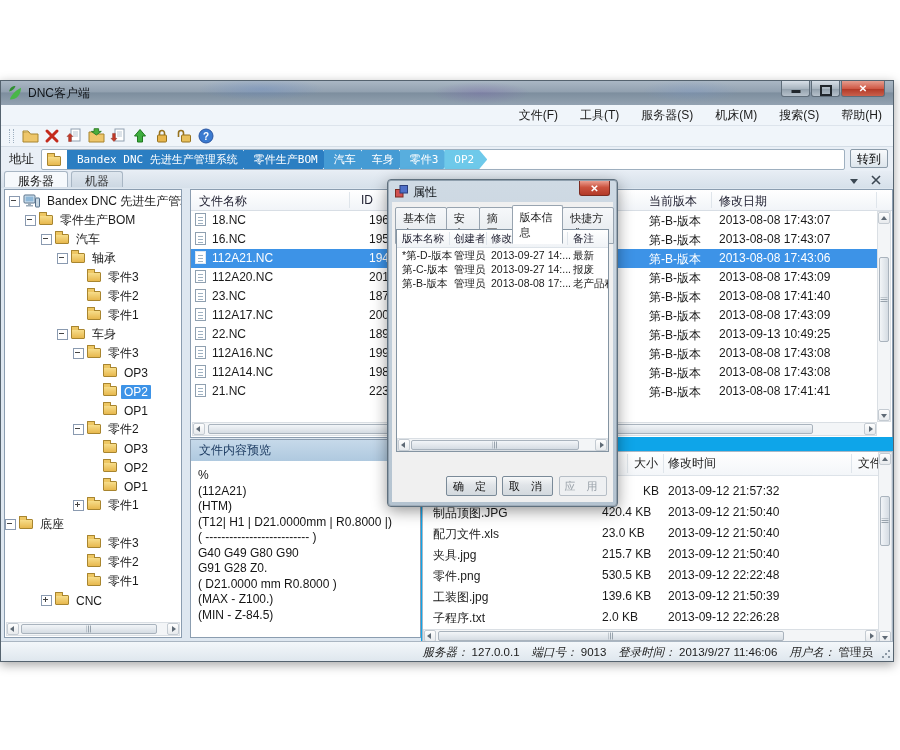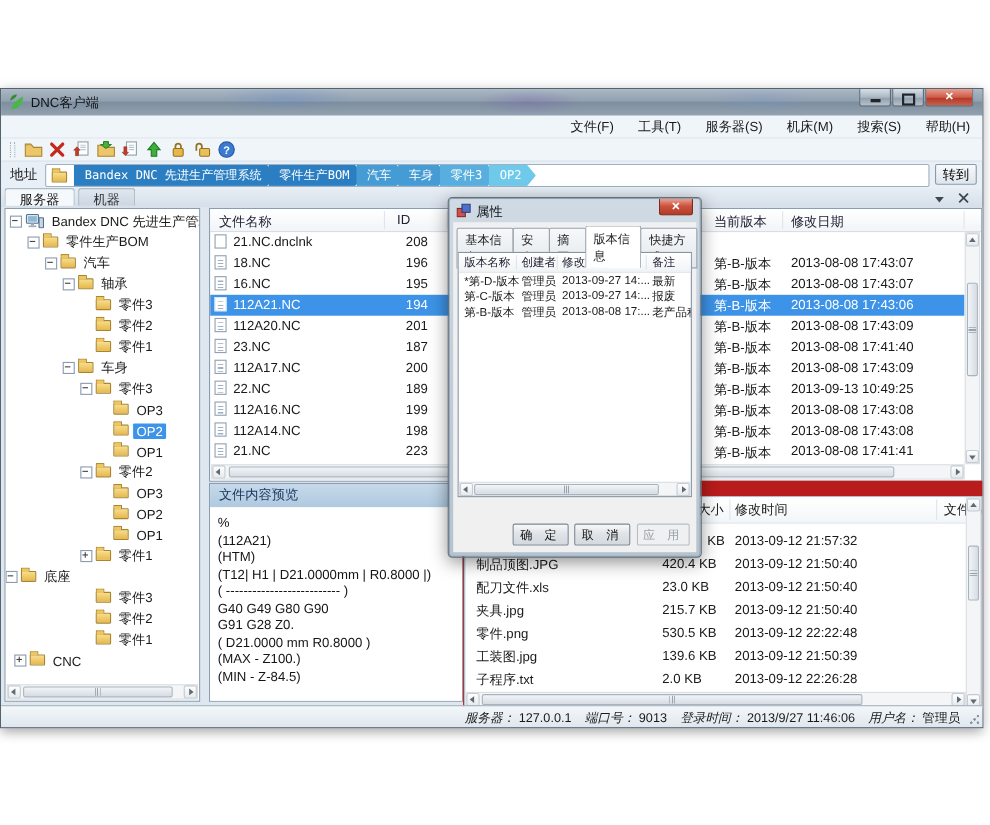--- a/index.html
+++ b/index.html
@@ -97,21 +97,21 @@
   .doc.lines::after{content:"";position:absolute;left:2px;top:3px;width:5px;height:7px;
         background:repeating-linear-gradient(180deg,#9fb2c2 0 1px,transparent 1px 3px);}
   .lv-row.sel .doc{border-color:#dde8f2;}
   
   .preview{left:189px;top:251px;width:231px;height:199px;}
   .prev-header{position:absolute;left:0;top:0;right:0;height:21px;background:linear-gradient(180deg,#c6d9ea,#afc9df);
                border-bottom:1px solid #93afc6;color:#17365d;font-size:12px;line-height:21px;padding-left:8px;}
   .prev-body{position:absolute;left:0;top:21px;right:0;bottom:0;background:#fff;
              padding:7px 0 0 7px;font-size:12px;line-height:15.5px;color:#151515;overflow:hidden;}
   
-  .attach{position:absolute;left:420px;top:249px;width:472px;height:206px;background:#b91c1c;}
+  .attach{position:absolute;left:420px;top:249px;width:472px;height:206px;background:#0ea5e9;}
   .at-list{position:absolute;left:1px;top:14px;right:0;bottom:0;background:#fff;border:1px solid #aab8c6;border-bottom:none;box-sizing:border-box;overflow:hidden;}
   .at-header{position:absolute;left:0;top:0;right:0;height:23px;background:linear-gradient(180deg,#ffffff,#f3f6f9);
              border-bottom:1px solid #dde3e9;}
   .at-rows{position:absolute;left:0;top:29px;right:14px;bottom:14px;overflow:hidden;}
   .at-row{position:relative;height:21px;}
   .ac{position:absolute;top:3px;white-space:nowrap;font-size:12px;}
   .a-name{left:10px;}
   .a-size{left:179px;}
   .a-time{left:245px;}
   .at-row.partial .a-size{padding-left:41px;}
@@ -139,21 +139,21 @@
   .statusbar{position:absolute;left:0;bottom:0;width:100%;height:19px;
              background:linear-gradient(180deg,#f3f7fa,#dfe7ee);border-top:1px solid #aab6c2;}
   .status-text{position:absolute;right:20px;top:3px;font-size:11.5px;color:#1a1a1a;white-space:nowrap;}
   .status-text b{font-weight:normal;margin-left:12px;font-style:italic;}
   .sgrip{position:absolute;right:2px;bottom:2px;width:10px;height:10px;
          background:radial-gradient(circle at 8px 2px,#8b98a4 1px,transparent 1.4px),
                     radial-gradient(circle at 8px 8px,#8b98a4 1px,transparent 1.4px),
                     radial-gradient(circle at 2px 8px,#8b98a4 1px,transparent 1.4px),
                     radial-gradient(circle at 5px 5px,#8b98a4 1px,transparent 1.4px);}
   
-  .dialog{position:absolute;left:408px;top:180px;width:229px;height:326px;z-index:40;
+  .dialog{position:absolute;left:388px;top:180px;width:229px;height:326px;z-index:40;
           background:linear-gradient(180deg,#cfdae4,#b4c3d0);border:1px solid #64758572;outline:1px solid #5f707e;
           border-radius:3px;box-shadow:0 4px 16px rgba(0,0,0,.45);box-sizing:border-box;}
   .dlg-title{position:absolute;left:0;top:0;right:0;height:21px;}
   .dlg-icon{position:absolute;left:6px;top:4px;}
   .dlg-title-text{position:absolute;left:24px;top:3px;font-size:12px;color:#101418;}
   .dlg-close{position:absolute;right:6px;top:0;width:31px;height:15px;border:1px solid #7c2b20;border-top:none;
              border-radius:0 0 3px 3px;background:linear-gradient(180deg,#eb9f91,#d2594490 45%,#b23a28);
              background-color:#c24a38;color:#fff;font-size:10px;font-weight:bold;line-height:13px;text-align:center;padding:0;}
   .dlg-body{position:absolute;left:3px;right:3px;top:21px;bottom:3px;background:#f0f0f0;}
   .dlg-tabs{position:absolute;left:3px;top:5px;display:flex;}
@@ -388,21 +388,21 @@
             <div class="tree-row" style="padding-left: 68px;">
               <span class="tbox none"></span>
               <span class="ticon"><span class="folder"></span></span>
               <span class="tlabel">零件2</span>
             </div>
             <div class="tree-row" style="padding-left: 68px;">
               <span class="tbox none"></span>
               <span class="ticon"><span class="folder"></span></span>
               <span class="tlabel">零件1</span>
             </div>
-            <div class="tree-row" style="padding-left: 8px;">
+            <div class="tree-row" style="padding-left: 36px;">
               <span class="tbox plus"></span>
               <span class="ticon"><span class="folder"></span></span>
               <span class="tlabel">CNC</span>
             </div>
           </div>
         <div class="sb sb-h" style="left:1px;right:1px;bottom:1px;height:14px;">
           <span class="arr lt"></span>
           <span class="thumb" style="left:14px;width:136px;"></span>
           <span class="arr rt"></span>
         </div>
@@ -413,27 +413,20 @@
             <span class="hcell h-name">文件名称</span>
             <span class="hcell h-id">ID</span>
             <span class="hcell h-ver">当前版本</span>
             <span class="hcell h-date">修改日期</span>
             <span class="hsep" style="left: 158px;"></span>
             <span class="hsep" style="left: 215px;"></span>
             <span class="hsep" style="left: 520px;"></span>
             <span class="hsep" style="left: 685px;"></span>
           </div>
         <div class="lv-rows" id="lv-rows">
-            <div class="lv-row">
-              <span class="cell c-icon"><span class="doc"></span></span>
-              <span class="cell c-name">21.NC.dnclnk</span>
-              <span class="cell c-id">208</span>
-              <span class="cell c-ver"></span>
-              <span class="cell c-date"></span>
-            </div>
             <div class="lv-row">
               <span class="cell c-icon"><span class="doc lines"></span></span>
               <span class="cell c-name">18.NC</span>
               <span class="cell c-id">196</span>
               <span class="cell c-ver">第-B-版本</span>
               <span class="cell c-date">2013-08-08 17:43:07</span>
             </div>
             <div class="lv-row">
               <span class="cell c-icon"><span class="doc lines"></span></span>
               <span class="cell c-name">16.NC</span>

